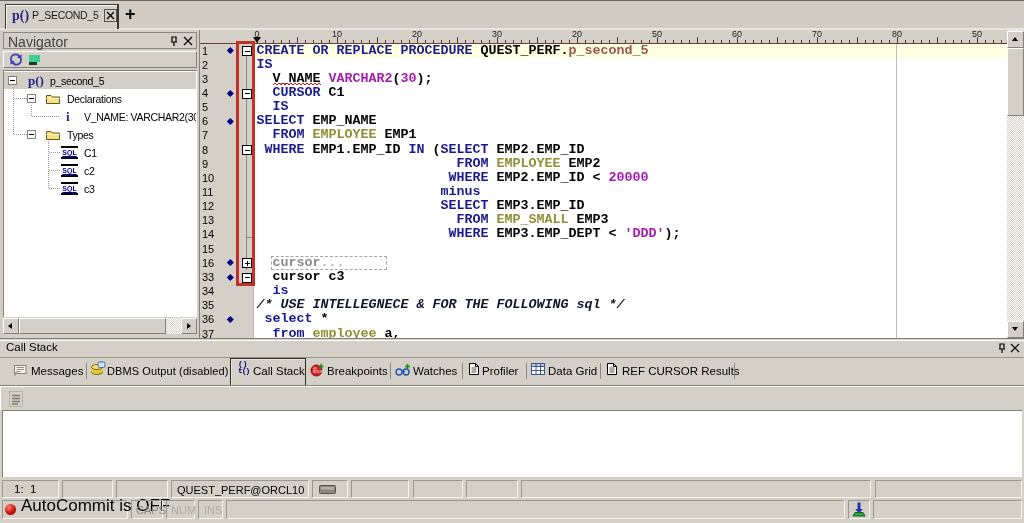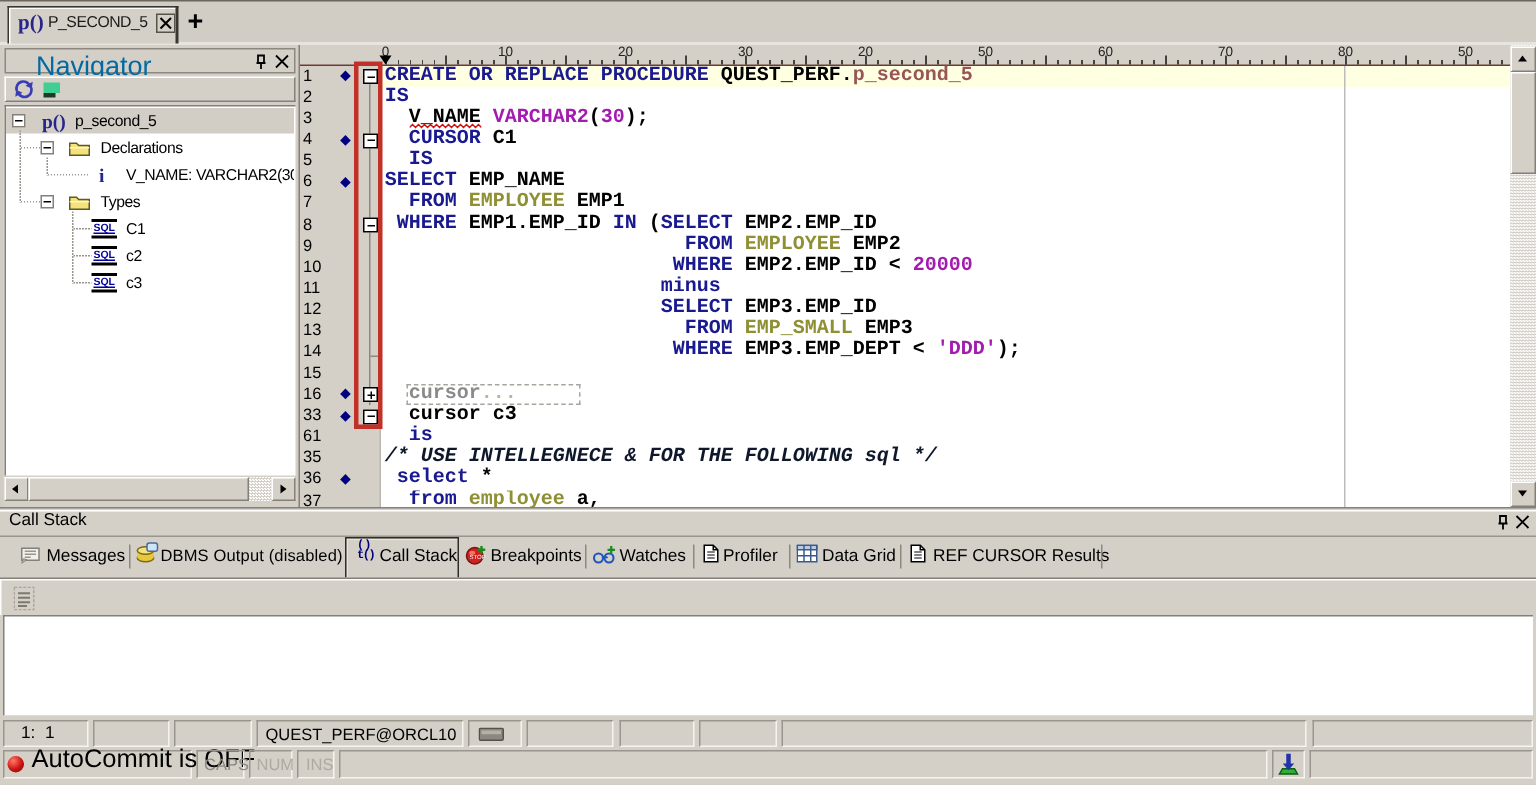--- a/index.html
+++ b/index.html
@@ -35,21 +35,21 @@
 <div class="abs" style="left:12px;top:8px;font:bold 14px 'Liberation Serif',serif;color:#26268c">p()</div>
 <div class="abs" style="left:32px;top:9px;font-size:10.5px;color:#1a1a1a;letter-spacing:-0.3px">P_SECOND_5</div>
 <div class="abs" style="left:104px;top:9px;width:13px;height:13px;border:1px solid #55524a;background:#d4d0c8"></div>
 <svg class="abs" style="left:106px;top:11px" width="9" height="9">
     <path d="M1 1 L8 8 M8 1 L1 8" stroke="#000" stroke-width="1.4"></path>
   </svg>
 <div class="abs" style="left:125px;top:4px;font:bold 18px 'Liberation Sans';color:#000">+</div>
 
 <div class="abs face" style="left:2px;top:30px;width:196px;height:308px"></div>
 <div class="abs" style="left:3px;top:32px;width:194px;height:17px;border:1px solid #8c887f;background:#d4d0c8"></div>
-<div class="abs" style="left:24px;top:34px;font-size:18px;color:#0369a1">Navigator</div>
+<div class="abs" style="left:8px;top:34px;font-size:14px;color:#404040">Navigator</div>
 <svg class="abs" style="left:168px;top:35px" width="12" height="12">
     <path d="M4 2 h4 v5 h-4 z M3 7 h6 M6 7 v4" stroke="#000" stroke-width="1.2" fill="none"></path>
   </svg>
 <svg class="abs" style="left:183px;top:36px" width="11" height="11">
     <path d="M1 1 L9 9 M9 1 L1 9" stroke="#000" stroke-width="1.2"></path>
   </svg>
 <div class="abs rais face" style="left:3px;top:51px;width:194px;height:17px"></div>
 <svg class="abs" style="left:9px;top:53px" width="14" height="13" viewBox="0 0 14 13">
     <path d="M2.2 7.5 A4.6 4.6 0 0 1 11 4.5" fill="none" stroke="#3b3bb4" stroke-width="1.8"></path>
     <path d="M12.8 1.5 L12.2 6.2 L8 4.2 Z" fill="#3b3bb4"></path>
@@ -137,21 +137,21 @@
 <div class="gut" style="top:142.55px">8</div>
 <div class="gut" style="top:156.7px">9</div>
 <div class="gut" style="top:170.85px">10</div>
 <div class="gut" style="top:185px">11</div>
 <div class="gut" style="top:199.15px">12</div>
 <div class="gut" style="top:213.3px">13</div>
 <div class="gut" style="top:227.45px">14</div>
 <div class="gut" style="top:241.6px">15</div>
 <div class="gut" style="top:255.75px">16</div>
 <div class="gut" style="top:269.9px">33</div>
-<div class="gut" style="top:284.05px">61</div>
+<div class="gut" style="top:284.05px">34</div>
 <div class="gut" style="top:298.2px">35</div>
 <div class="gut" style="top:312.35px">36</div>
 <div class="gut" style="top:326.5px">37</div>
 
 <div class="dia" style="left:228px;top:48.2px"></div>
 <div class="dia" style="left:228px;top:90.5px"></div>
 <div class="dia" style="left:228px;top:118.8px"></div>
 <div class="dia" style="left:228px;top:260.4px"></div>
 <div class="dia" style="left:228px;top:274.6px"></div>
 <div class="dia" style="left:228px;top:317px"></div>

